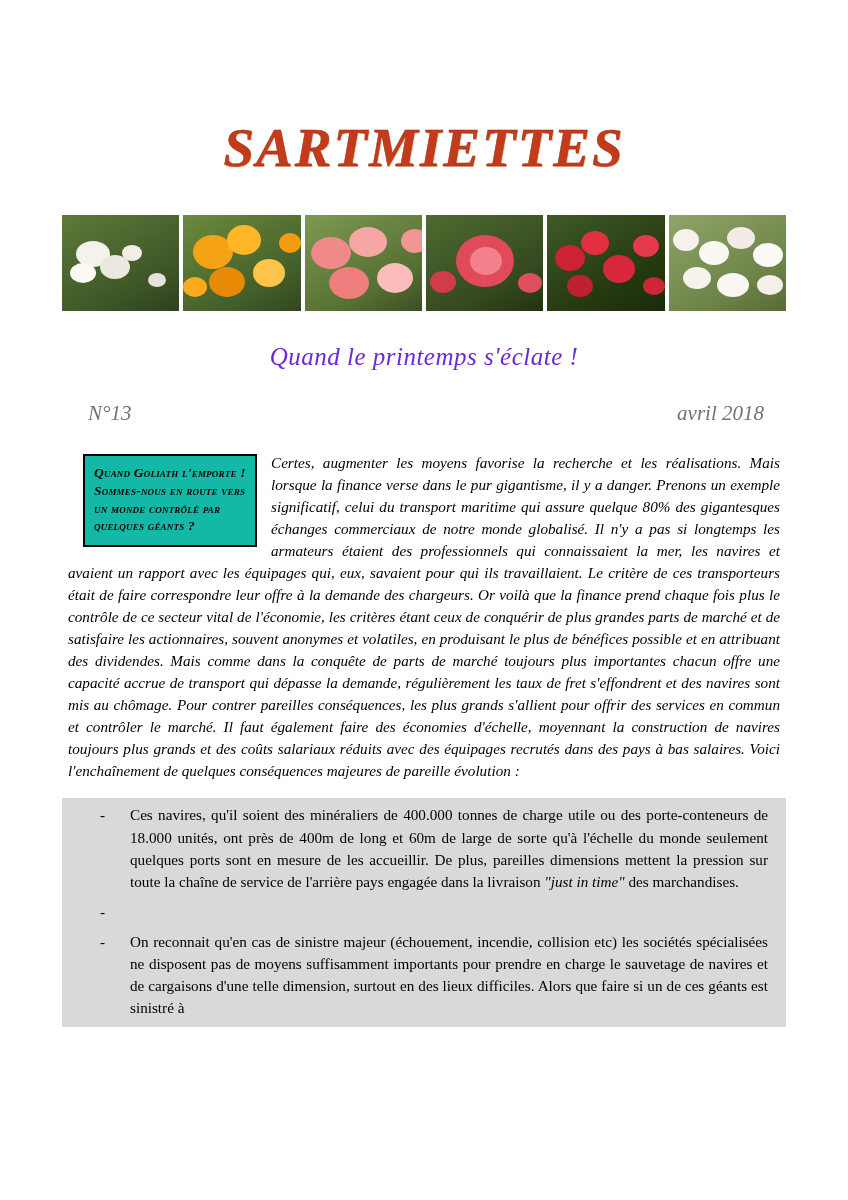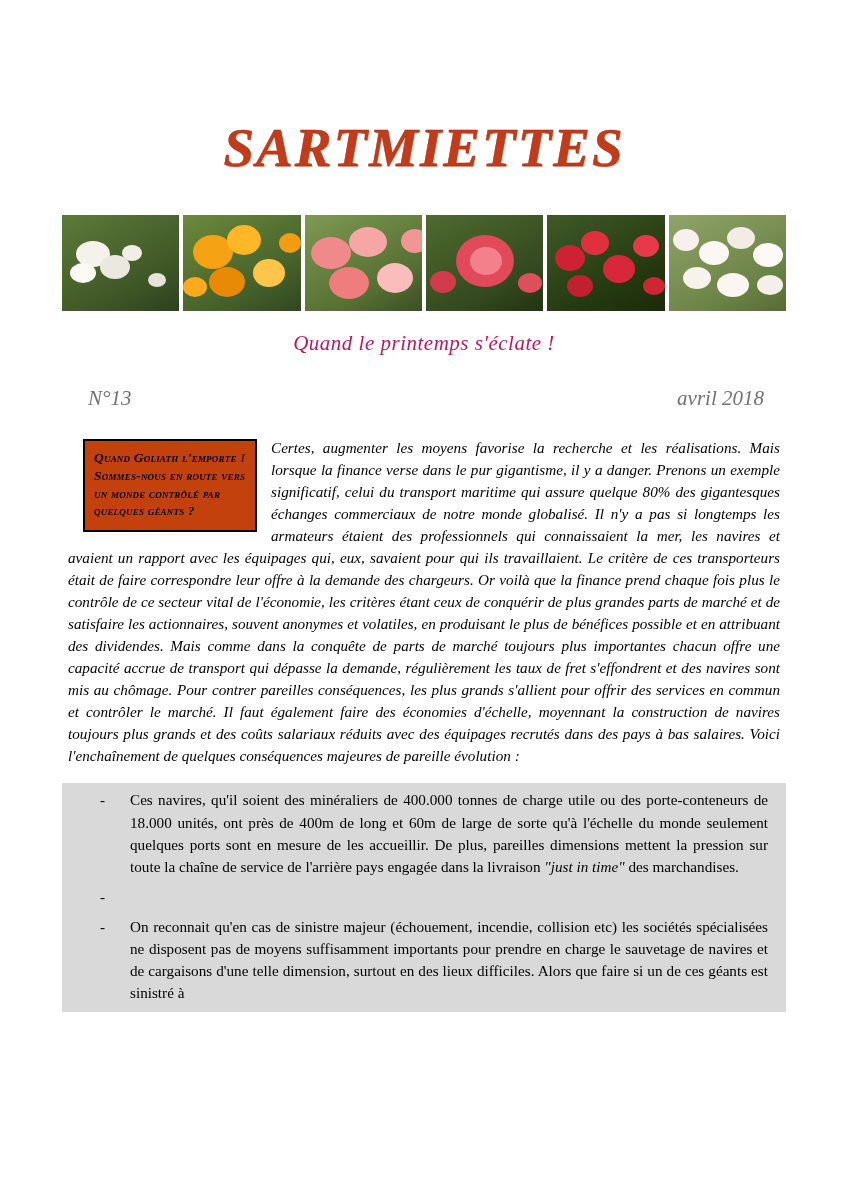--- a/index.html
+++ b/index.html
@@ -76,26 +76,26 @@
   
   .p1 .leaves { background: linear-gradient(150deg,#5d7b3a,#3e5626 70%,#2d4020); }
   .p2 .leaves { background: linear-gradient(150deg,#6d8a3c,#44602a 70%,#31461f); }
   .p3 .leaves { background: linear-gradient(150deg,#7d9a52,#566f33 70%,#3a4f24); }
   .p4 .leaves { background: linear-gradient(150deg,#4f6b2f,#34491f 70%,#22330f); }
   .p5 .leaves { background: linear-gradient(150deg,#3f5a28,#24380f 70%,#1a2a0b); }
   .p6 .leaves { background: linear-gradient(150deg,#8fa46a,#6c8347 70%,#566b35); }
 
   
   .subtitle {
-    margin-top: 20px;
+    margin-top: 32px;
     text-align: center;
     font-family: "Liberation Serif", serif;
     font-style: italic;
-    font-size: 21px;
-    color: #be185d;
+    font-size: 25px;
+    color: #6d28d9;
     letter-spacing: 0.5px;
   }
   .issue-line {
     margin-top: 30px;
     display: flex;
     justify-content: space-between;
     align-items: baseline;
     font-family: "Liberation Serif", serif;
     font-style: italic;
     font-size: 21px;
@@ -105,21 +105,21 @@
 
   
   .body-area {
     margin-top: 26px;
     position: relative;
   }
   .callout {
     float: left;
     width: 174px;
     margin: 2px 14px 6px 21px;
-    background: #c2410c;
+    background: #14b8a6;
     border: 2px solid #000000;
     box-sizing: border-box;
     padding: 8px 9px 10px 9px;
   }
   .callout p {
     margin: 0;
     font-family: "Liberation Serif", serif;
     font-weight: bold;
     font-style: italic;
     font-size: 13.5px;

